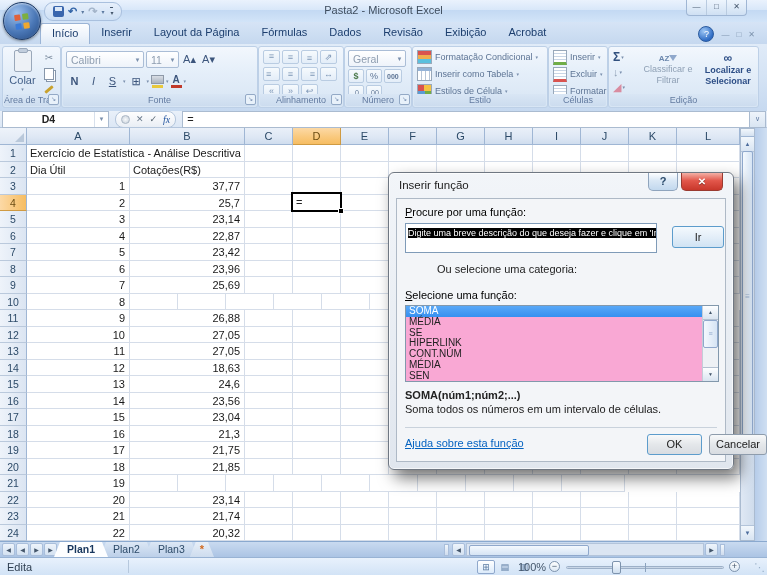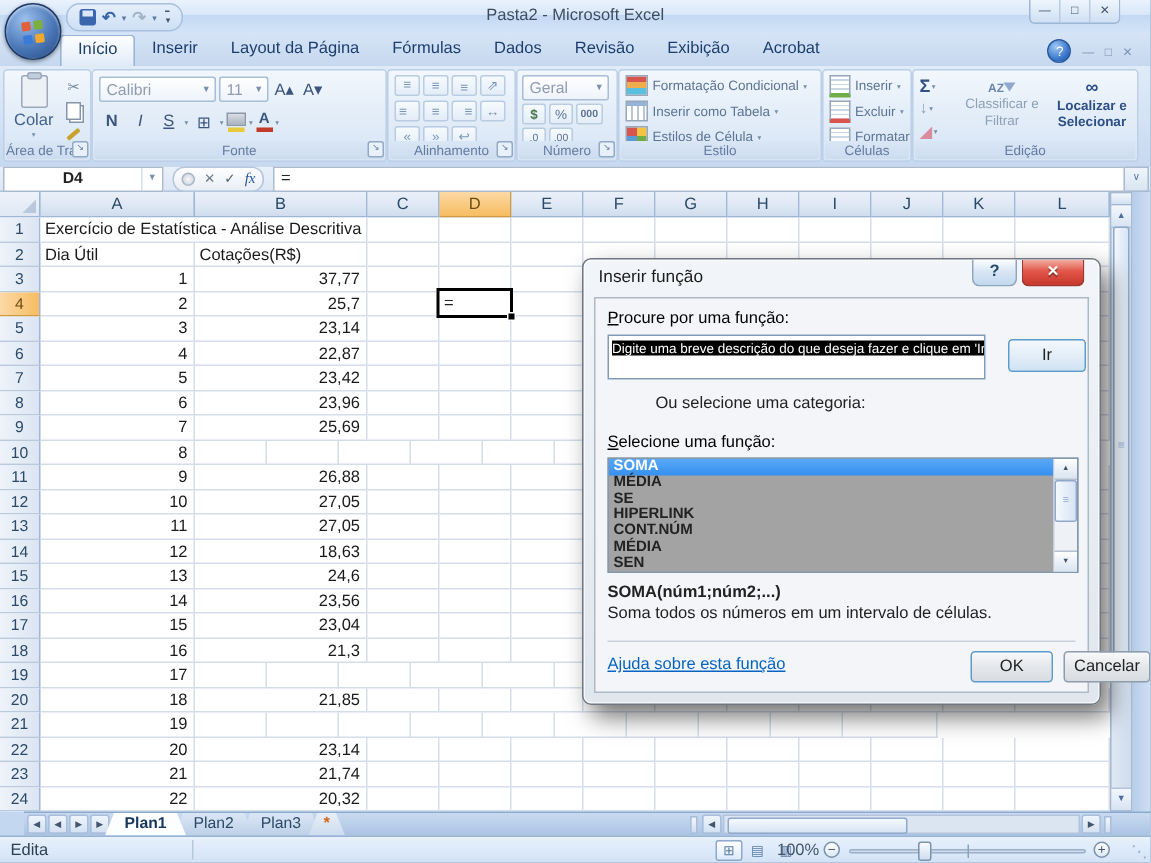--- a/index.html
+++ b/index.html
@@ -116,21 +116,21 @@
   .vscroll{position:absolute;left:740px;top:128px;width:15px;height:413px;box-sizing:border-box;
     background:linear-gradient(90deg,#dfe8f4,#cfdcec);border:1px solid #aabbd0;}
   .vs-split{height:7px;background:linear-gradient(#f2f7fc,#d4e1f0);border-bottom:1px solid #9fb6d4;}
   .vs-btn{height:14px;text-align:center;font-size:6px;color:#4d6d9d;line-height:14px;
     background:linear-gradient(#f2f7fc,#d8e4f2);border-bottom:1px solid #b3c4da;}
   .vs-dn{position:absolute;bottom:0;left:0;right:0;border-top:1px solid #b3c4da;border-bottom:none;}
   .vs-thumb{position:absolute;top:22px;left:1px;right:1px;height:293px;border:1px solid #8fa8cc;border-radius:2px;
     background:linear-gradient(90deg,#f4f9fe,#d6e4f4);text-align:center;color:#9db4d2;font-size:8px;line-height:290px;}
   .frame-r{position:absolute;left:755px;top:128px;width:12px;height:429px;background:linear-gradient(90deg,#b7cdea,#cfdff2);}
   
-  .tabbar{position:absolute;top:541px;left:16px;right:0;height:16px;background:linear-gradient(#c9daf0,#abc4e4);border-top:1px solid #8aa9cf;box-sizing:border-box;padding-left:40px;}
+  .tabbar{position:absolute;top:541px;left:0;right:0;height:16px;background:linear-gradient(#c9daf0,#abc4e4);border-top:1px solid #8aa9cf;box-sizing:border-box;padding-left:40px;}
   .snav{position:absolute;left:2px;top:1px;display:flex;gap:1px;}
   .snav span{width:13px;height:13px;font-size:6px;color:#44566b;text-align:center;line-height:13px;
     background:linear-gradient(#eef4fb,#d3e1f1);border:1px solid #a9bedb;border-radius:2px;box-sizing:border-box;}
   #stabs{position:absolute;left:58px;top:0;display:flex;height:15px;}
   .stab{height:15px;line-height:15px;padding:0 13px;margin:0 -4px;font-size:10.5px;color:#2c4a68;
     background:linear-gradient(#dce7f5,#bcd0e9);clip-path:polygon(6px 0,calc(100% - 6px) 0,100% 100%,0 100%);}
   .stab.act{background:#fdfeff;font-weight:bold;color:#17365d;z-index:2;}
   .addsheet{height:15px;line-height:14px;padding:0 10px;margin-left:-4px;color:#d2691e;font-weight:bold;
     background:linear-gradient(#e8eff8,#cddcee);clip-path:polygon(6px 0,calc(100% - 6px) 0,100% 100%,0 100%);}
   .hsplit{position:absolute;left:444px;top:2px;width:5px;height:12px;background:linear-gradient(#f2f7fc,#cfdcee);border:1px solid #a9bedb;box-sizing:border-box;}
@@ -173,21 +173,21 @@
     padding:2px;box-sizing:border-box;overflow:hidden;}
   .selhl{background:#000;color:#fff;font-size:9px;white-space:nowrap;display:inline-block;}
   .go{position:absolute;left:275px;top:27px;width:52px;height:22px;border:1px solid #5c9ccc;border-radius:3px;
     background:linear-gradient(#f4f9fd,#e3eef8 50%,#d0e3f3);text-align:center;line-height:20px;box-sizing:border-box;}
   .catlbl{position:absolute;left:0;top:64px;width:180px;text-align:right;}
   .combo{position:absolute;left:184px;top:60px;width:146px;height:21px;background:#fff;border:1px solid #8298ac;
     box-sizing:border-box;display:flex;align-items:center;}
   .cval{flex:1;padding-left:3px;white-space:nowrap;overflow:hidden;font-size:10.5px;}
   .cdd{width:17px;height:100%;background:linear-gradient(#f6fafd,#dce9f5 50%,#c8dbee);border-left:1px solid #98aec4;
     text-align:center;font-size:6px;line-height:19px;color:#333;box-sizing:border-box;}
-  .fnbox{position:absolute;left:8px;top:106px;width:314px;height:77px;background:#a3a3a3;border:1px solid #8298ac;box-sizing:border-box;font-weight:bold;}
+  .fnbox{position:absolute;left:8px;top:106px;width:314px;height:77px;background:#f9a8d4;border:1px solid #8298ac;box-sizing:border-box;}
   #fnlist{position:absolute;left:0;top:0;right:15px;bottom:0;overflow:hidden;}
   .fni{height:10.8px;line-height:10.8px;font-size:10px;padding-left:3px;white-space:nowrap;}
   .fni.sel{background:linear-gradient(#59a8f7,#3690f0);color:#fff;}
   .fnsb{position:absolute;right:0;top:0;bottom:0;width:15px;background:#eef1f5;border-left:1px solid #c4cdd8;}
   .sbu,.sbd,.sbt{position:absolute;left:0;right:0;text-align:center;}
   .sbu{top:0;height:13px;font-size:5px;line-height:13px;color:#44566b;background:linear-gradient(#fdfeff,#d9e4f0);border-bottom:1px solid #b3c0d0;}
   .sbd{bottom:0;height:13px;font-size:5px;line-height:13px;color:#44566b;background:linear-gradient(#fdfeff,#d9e4f0);border-top:1px solid #b3c0d0;}
   .sbt{top:14px;height:28px;background:linear-gradient(90deg,#f4f9fe,#d6e4f4);border:1px solid #8fa8cc;border-radius:2px;
     font-size:7px;line-height:26px;color:#8fa8cc;box-sizing:border-box;}
   .sig{position:absolute;left:8px;top:190px;font-weight:bold;}
@@ -705,20 +705,21 @@
         <div class="c" style="width: 48px;"></div>
         <div class="c" style="width: 48px;"></div>
         <div class="c" style="width: 48px;"></div>
         <div class="c" style="width: 48px;"></div>
         <div class="c" style="width: 48px;"></div>
         <div class="c" style="width: 63px;"></div>
       </div>
       <div class="row">
         <div class="rh">19</div>
         <div class="c ca ar">17</div>
+        <div class="c cb ar">21,75</div>
         <div class="c" style="width: 48px;"></div>
         <div class="c" style="width: 48px;"></div>
         <div class="c" style="width: 48px;"></div>
         <div class="c" style="width: 48px;"></div>
         <div class="c" style="width: 48px;"></div>
         <div class="c" style="width: 48px;"></div>
         <div class="c" style="width: 48px;"></div>
         <div class="c" style="width: 48px;"></div>
         <div class="c" style="width: 48px;"></div>
         <div class="c" style="width: 63px;"></div>

